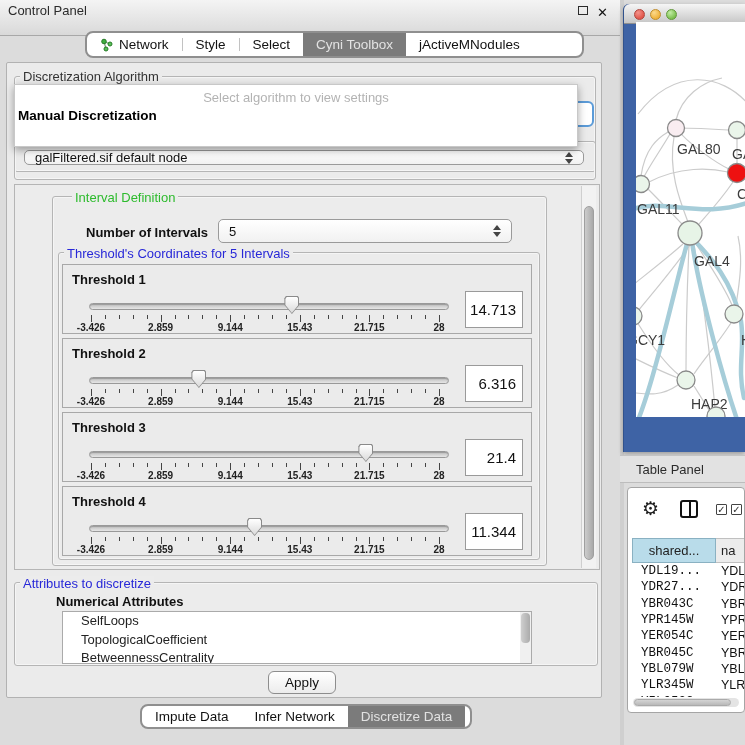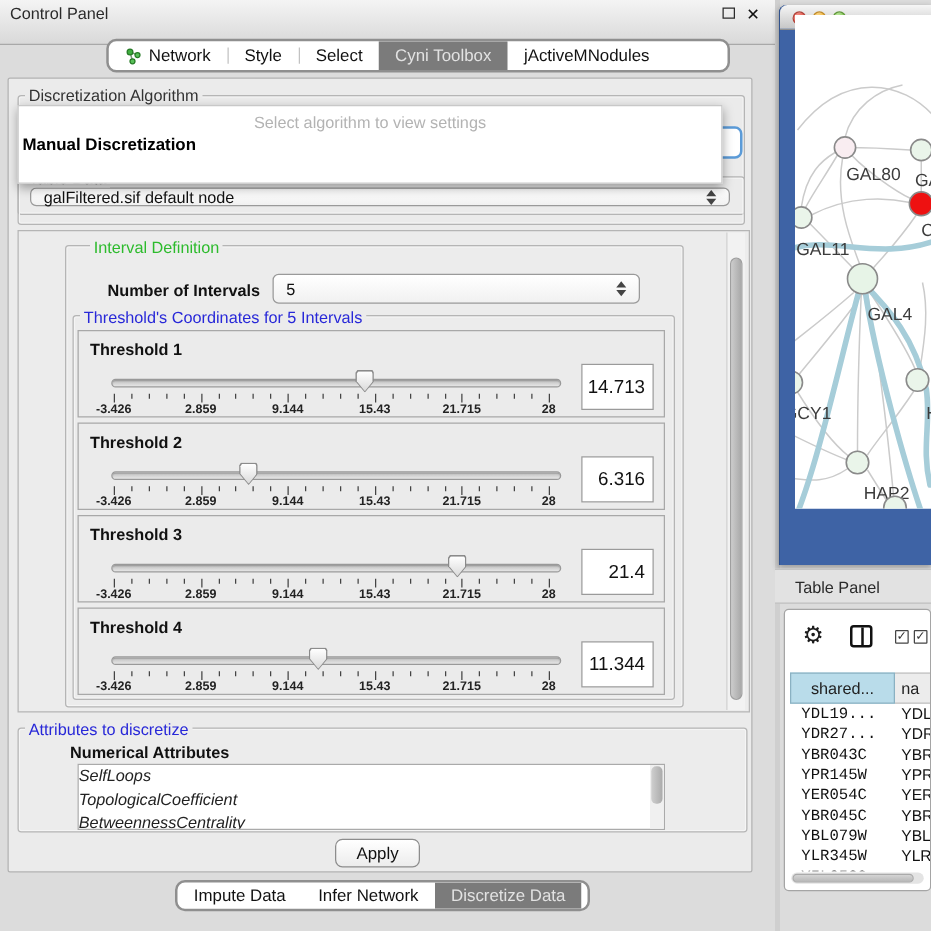--- a/index.html
+++ b/index.html
@@ -74,40 +74,40 @@
   .tick.major { top:50px; height:7px; }
   .tick.minor { top:50px; height:4px; }
   .tick-lab { position:absolute; top:57px; width:46px; margin-left:-23px; text-align:center;
     font-size:10px; font-weight:bold; color:#222; }
   .th-value { position:absolute; right:8px; top:26px; width:58px; height:37px; background:#fff;
     border:1px solid #9a9a9a; font-size:15px; color:#111; text-align:right; line-height:35px; padding-right:6px; }
 
   
   .attr-list { position:absolute; left:62px; top:611px; width:470px; height:53px;
     background:#fff; border:1px solid #aaa; overflow:hidden; font-size:13px; color:#222; }
-  .attr-item { padding:1px 0 1px 0; line-height:16.5px; white-space:nowrap;font-style:italic; }
+  .attr-item { padding:1px 0 1px 18px; line-height:16.5px; white-space:nowrap; }
   .attr-scroll { position:absolute; left:520px; top:612px; width:11px; height:51px; background:#f0f0f0; }
   .attr-scroll i { position:absolute; left:1px; top:1px; width:9px; height:30px; border-radius:4px;
     background:linear-gradient(90deg,#cfcfcf,#ababab); display:block; }
 
   .apply-btn { position:absolute; left:268px; top:671px; width:68px; height:23px;
     background:linear-gradient(#ffffff,#ececec); border:1px solid #8d8d8d; border-radius:6px;
     font-size:13.5px; color:#111; text-align:center; line-height:21px; }
 
   
   .right-strip { position:absolute; left:620px; top:0; width:4px; height:745px; background:#cfcfcf; }
   .net-window { position:absolute; left:623px; top:4px; width:122px; height:448px;
     background:#3e63a5; border-radius:6px 0 0 0; border-left:1px solid #31528c; box-shadow:0 2px 5px rgba(0,0,0,.3); }
   .net-titlebar { position:absolute; left:0; top:0; width:100%; height:20px;
     background:linear-gradient(#f6f6f6,#c6c6c6); border-bottom:1px solid #8f8f8f; border-radius:6px 0 0 0; }
   .tl { position:absolute; top:4.5px; width:11px; height:11px; border-radius:50%; }
   .tl.red { left:10px; background:radial-gradient(circle at 35% 30%,#f3938b,#e2564a 70%); border:1px solid #b0453c; }
   .tl.yellow { left:26px; background:radial-gradient(circle at 35% 30%,#fbd98c,#f0b33c 70%); border:1px solid #c08c2b; }
   .tl.green { left:42px; background:radial-gradient(circle at 35% 30%,#c2ecA5,#7cc04e 70%); border:1px solid #61973a; }
-  .net-canvas { position:absolute; left:636px; top:12px; width:109px; height:395px; background:#fff; overflow:hidden; }
+  .net-canvas { position:absolute; left:636px; top:22px; width:109px; height:395px; background:#fff; overflow:hidden; }
 
   .tp-titlebar { position:absolute; left:620px; top:455px; width:125px; height:28px; background:#e2e2e2;
     border-top:1px solid #c4c4c4; border-bottom:1px solid #bdbdbd; font-size:13px; color:#2b2b2b; line-height:27px; padding-left:16px; }
   .tp-body { position:absolute; left:627px; top:487px; width:118px; height:226px;
     background:#fff; border:1px solid #a5a5a5; border-radius:4px; overflow:hidden; }
   .gear-ic { position:absolute; left:14px; top:9px; font-size:19px; color:#1c1c1c; font-family:"DejaVu Sans",sans-serif; }
   .split-ic { position:absolute; left:52px; top:12px; width:18px; height:18px; border:2px solid #111; border-radius:3px; }
   .split-ic i { position:absolute; left:50%; top:0; bottom:0; width:2px; background:#111; display:block; }
   .chk-ic { position:absolute; top:16px; width:11px; height:11px; border:1.4px solid #444; border-radius:1px;
     font-size:10px; line-height:9px; text-align:center; color:#333; font-family:"DejaVu Sans",sans-serif; }

